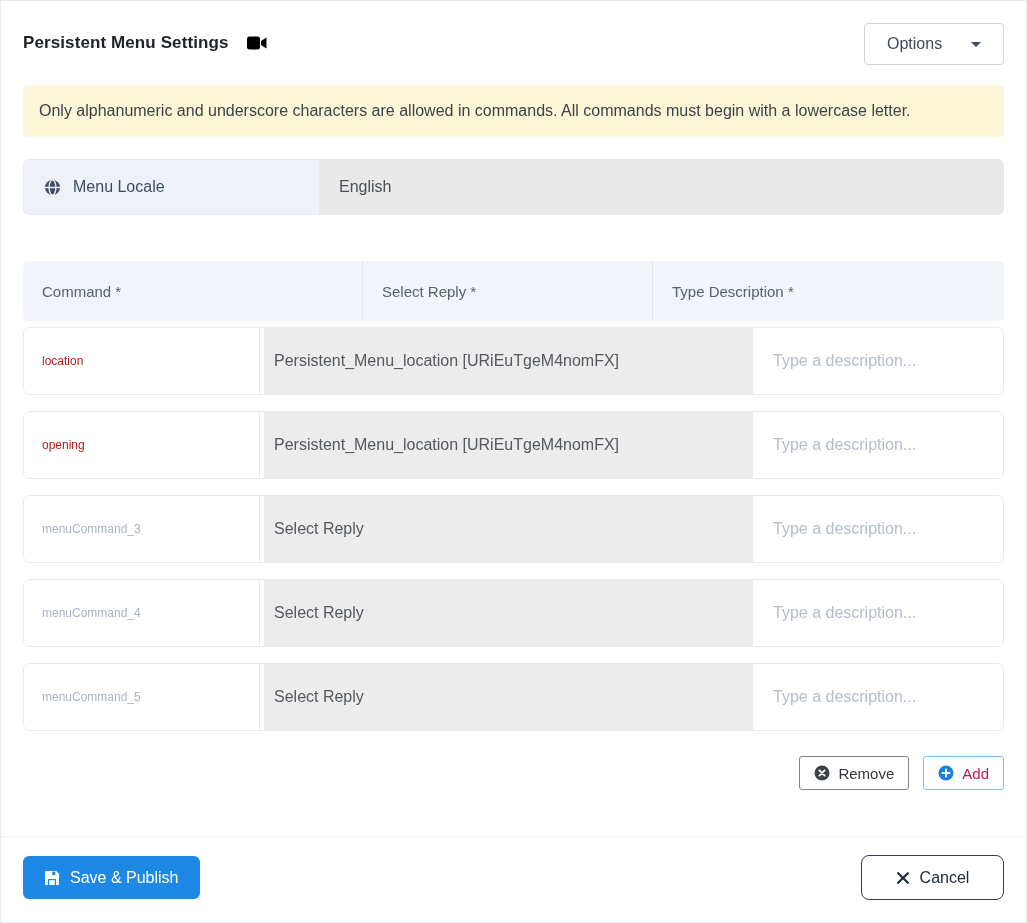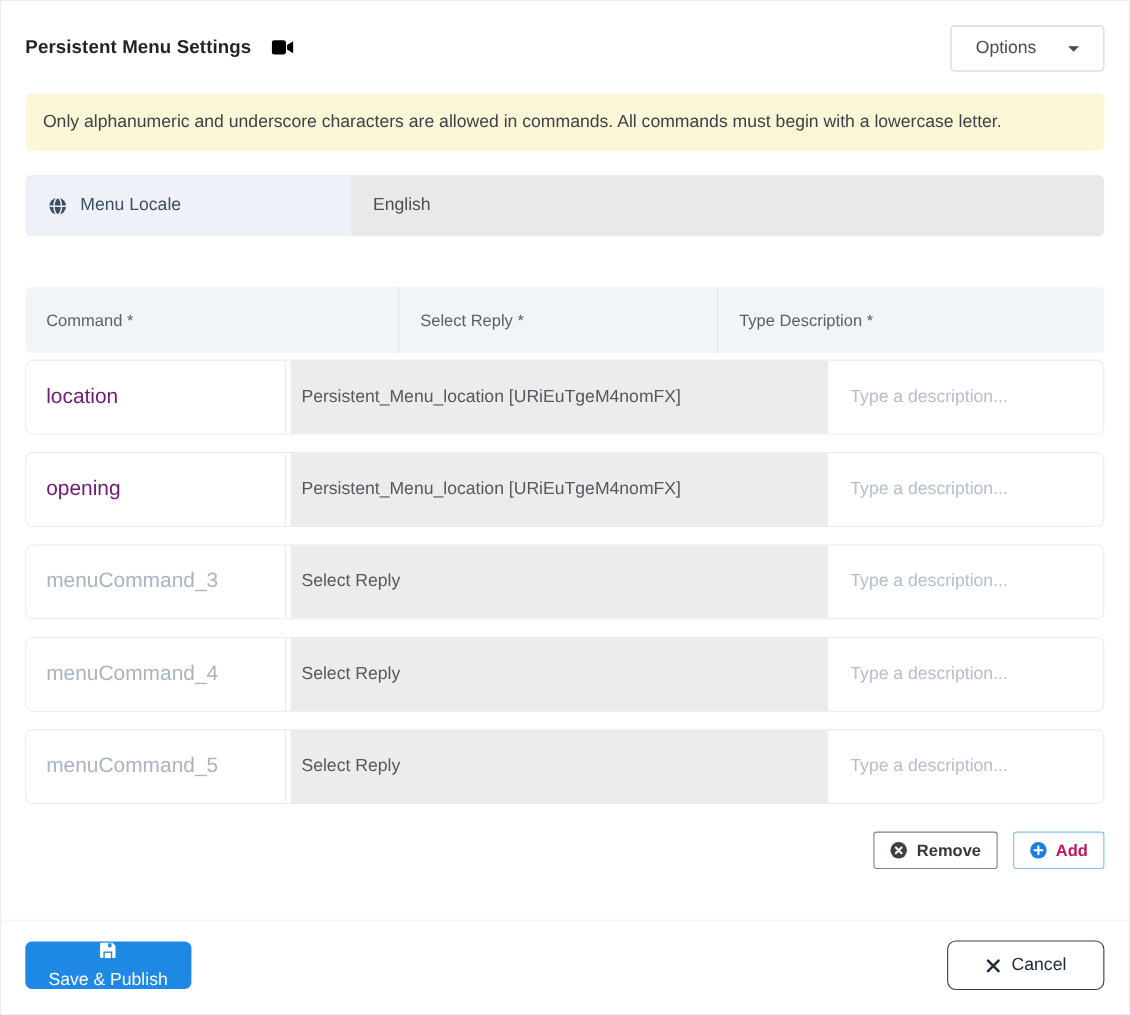--- a/index.html
+++ b/index.html
@@ -54,53 +54,53 @@
   .th-3 { flex:1; border-left:1px solid #dfe5ed; }
   
   .trow {
     display:flex; height:68px; background:#fff;
     border:1px solid #e7eaf0; border-radius:7px;
     margin-bottom:16px; align-items:stretch; overflow:hidden;
   }
   .trow:last-of-type { margin-bottom:0; }
   .cmd-input {
     width:236px; border:none; border-right:1px solid #e7eaf0;
-    padding:0 18px; font-size:19px; color:#701a75; font-family:inherit; outline:none; background:#fff;
+    padding:0 18px; font-size:12px; color:#b91c1c; font-family:inherit; outline:none; background:#fff;
   }
   .cmd-input::placeholder { color:#a9b3c2; opacity:1; }
   .row-gap { width:4px; background:#fff; }
   .reply-cell {
     flex:1; background:#ececec; display:flex; align-items:center;
     padding:0 10px; font-size:16px; color:#54585f; cursor:pointer;
     white-space:nowrap; overflow:hidden;
   }
   .desc-input {
     width:251px; border:none; border-left:1px solid #e7eaf0;
     padding:0 20px; font-size:16px; color:#4a5158; font-family:inherit; outline:none; background:#fff;
   }
   .desc-input::placeholder { color:#b4bdca; opacity:1; }
   
   .row-actions { display:flex; justify-content:flex-end; gap:14px; margin-top:9px; }
   .btn-remove, .btn-add {
     height:34px; background:#fff; border-radius:3px; cursor:pointer;
     display:flex; align-items:center; gap:8px; padding:0 14px;
-    font-size:15px; font-family:inherit;font-weight:bold;
+    font-size:15px; font-family:inherit;
   }
   .btn-remove { border:1px solid #7a828a; color:#33383e; }
   .btn-add    { border:1px solid #82bdf4; color:#be185d; }
   
   .footer {
     margin:auto -22px 0; padding:18px 22px 0;
     border-top:1px solid #f1f3f5;
     display:flex; justify-content:space-between; align-items:center;
   }
   .btn-save {
     background:#1e88e5; border:none; border-radius:6px;
     height:43px; padding:0 21px; color:#fff; font-size:16px; font-family:inherit;
-    display:flex; align-items:center; gap:10px; cursor:pointer;flex-direction:column;
+    display:flex; align-items:center; gap:10px; cursor:pointer;
   }
   .btn-cancel {
     background:#fff; border:1px solid #343f4b; border-radius:8px;
     height:45px; min-width:143px; padding:0 22px;
     font-size:16px; color:#212b36; font-family:inherit;
     display:flex; align-items:center; justify-content:center; gap:10px; cursor:pointer;
   }
   .icon { display:inline-flex; flex:none; }
 </style>
 </head>

